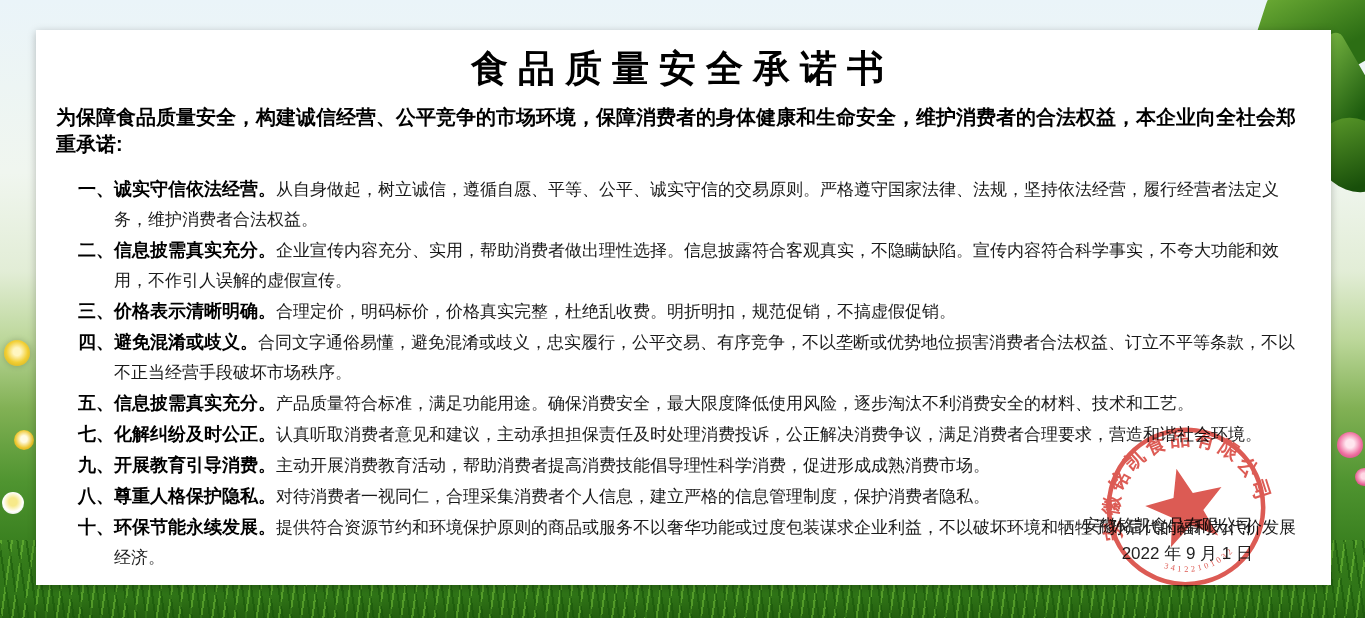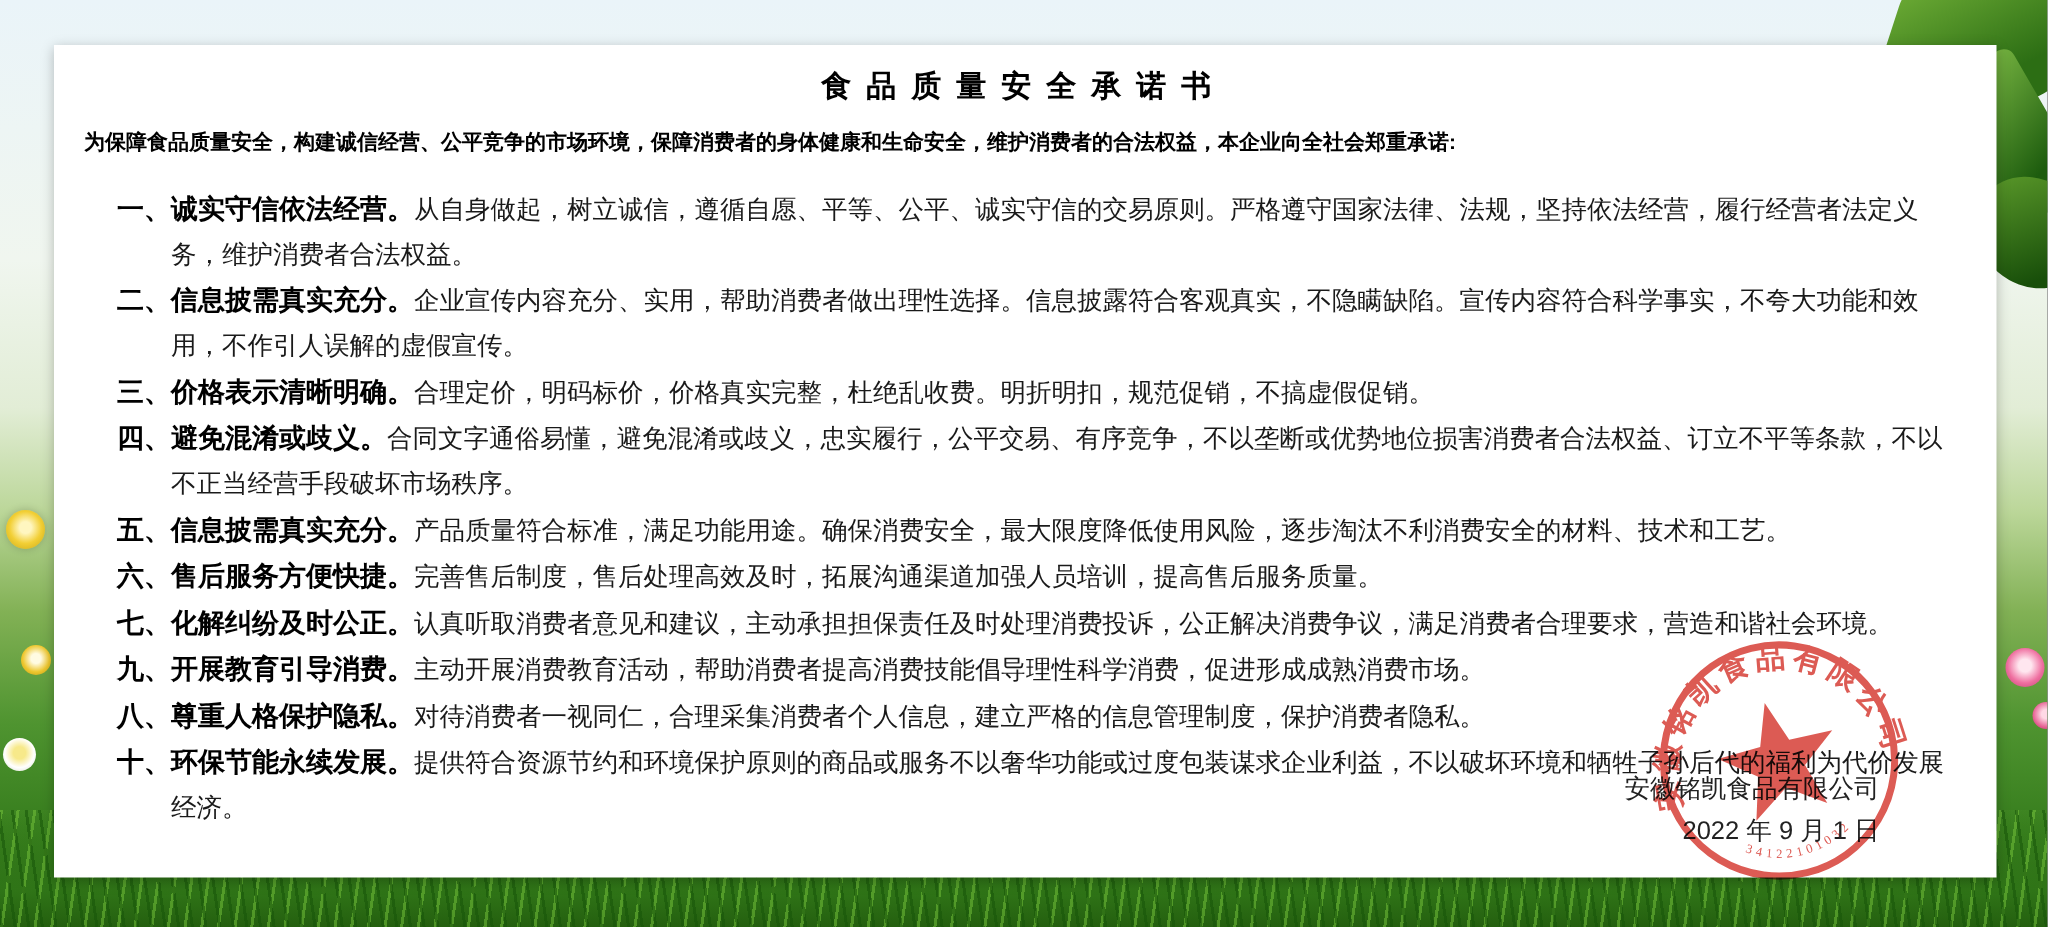--- a/index.html
+++ b/index.html
@@ -20,22 +20,22 @@
   .flower.f-pink2{right:-8px;top:468px;width:18px;height:18px;background:radial-gradient(circle at 50% 45%,#ffd9e6 0 22%,#e55f92 65%,#a53461 100%);}
   .grass-front{position:absolute;left:0;right:0;bottom:0;height:78px;
     background:
       repeating-linear-gradient(82deg,rgba(22,84,8,.55) 0 2px,transparent 2px 9px),
       repeating-linear-gradient(98deg,rgba(120,198,60,.5) 0 2px,transparent 2px 11px),
       linear-gradient(180deg,rgba(90,165,45,.1),#2f7417 70%,#245f0f 100%);}
   
   .sheet{position:absolute;left:36px;top:30px;width:1295px;height:555px;background:#ffffff;
     box-shadow:0 2px 8px rgba(0,0,0,.25);color:#111;}
   .sheet-inner{position:absolute;inset:0;padding:12px 22px 0 20px;box-sizing:border-box;}
-  h1.title{margin:2px 0 10px 0;text-align:center;font-size:20px;letter-spacing:10px;color:#000;font-weight:bold;}
-  p.intro{margin:0 0 16px 0;font-size:14px;font-weight:bold;line-height:27px;color:#000;}
+  h1.title{margin:2px 0 10px 0;text-align:center;font-size:37px;letter-spacing:10px;color:#000;font-weight:bold;}
+  p.intro{margin:0 0 16px 0;font-size:20px;font-weight:bold;line-height:27px;color:#000;}
   .items{font-size:17px;line-height:30px;margin-left:22px;}
   p.item{margin:0;padding-left:36px;text-indent:-36px;color:#1a1a1a;}
   p.item b{font-size:18px;color:#000;}
   .signature{position:absolute;right:78px;top:482px;text-align:right;font-size:17px;line-height:28px;color:#222;z-index:1;}
   
   .stamp{position:absolute;left:1056px;top:383px;width:188px;height:188px;
     transform:rotate(-14deg);mix-blend-mode:multiply;opacity:.88;pointer-events:none;z-index:2;}
   .stamp text{font-family:"Liberation Serif",serif;}
 </style>
 </head>
@@ -59,21 +59,20 @@
       <h1 class="title">食品质量安全承诺书</h1>
 
       <p class="intro">为保障食品质量安全，构建诚信经营、公平竞争的市场环境，保障消费者的身体健康和生命安全，维护消费者的合法权益，本企业向全社会郑重承诺:</p>
 
       <div class="items">
         <p class="item"><b><span>一、</span><span>诚实守信依法经营。</span></b><span>从自身做起，树立诚信，遵循自愿、平等、公平、诚实守信的交易原则。严格遵守国家法律、法规，坚持依法经营，履行经营者法定义务，维护消费者合法权益。</span></p>
         <p class="item"><b><span>二、</span><span>信息披需真实充分。</span></b><span>企业宣传内容充分、实用，帮助消费者做出理性选择。信息披露符合客观真实，不隐瞒缺陷。宣传内容符合科学事实，不夸大功能和效用，不作引人误解的虚假宣传。</span></p>
         <p class="item"><b><span>三、</span><span>价格表示清晰明确。</span></b><span>合理定价，明码标价，价格真实完整，杜绝乱收费。明折明扣，规范促销，不搞虚假促销。</span></p>
         <p class="item"><b><span>四、</span><span>避免混淆或歧义。</span></b><span>合同文字通俗易懂，避免混淆或歧义，忠实履行，公平交易、有序竞争，不以垄断或优势地位损害消费者合法权益、订立不平等条款，不以不正当经营手段破坏市场秩序。</span></p>
         <p class="item"><b><span>五、</span><span>信息披需真实充分。</span></b><span>产品质量符合标准，满足功能用途。确保消费安全，最大限度降低使用风险，逐步淘汰不利消费安全的材料、技术和工艺。</span></p>
-        <p class="item"><b><span>六、</span><span>售后服务方便快捷。</span></b><span>完善售后制度，售后处理高效及时，拓展沟通渠道加强人员培训，提高售后服务质量。</span></p>
         <p class="item"><b><span>七、</span><span>化解纠纷及时公正。</span></b><span>认真听取消费者意见和建议，主动承担担保责任及时处理消费投诉，公正解决消费争议，满足消费者合理要求，营造和谐社会环境。</span></p>
         <p class="item"><b><span>九、</span><span>开展教育引导消费。</span></b><span>主动开展消费教育活动，帮助消费者提高消费技能倡导理性科学消费，促进形成成熟消费市场。</span></p>
         <p class="item"><b><span>八、</span><span>尊重人格保护隐私。</span></b><span>对待消费者一视同仁，合理采集消费者个人信息，建立严格的信息管理制度，保护消费者隐私。</span></p>
         <p class="item"><b><span>十、</span><span>环保节能永续发展。</span></b><span>提供符合资源节约和环境保护原则的商品或服务不以奢华功能或过度包装谋求企业利益，不以破坏环境和牺牲子孙后代的福利为代价发展经济。</span></p>
       </div>
 
       <div class="signature">
         <div>安徽铭凯食品有限公司</div>
         <div>2022 年 9 月 1 日</div>
       </div>

